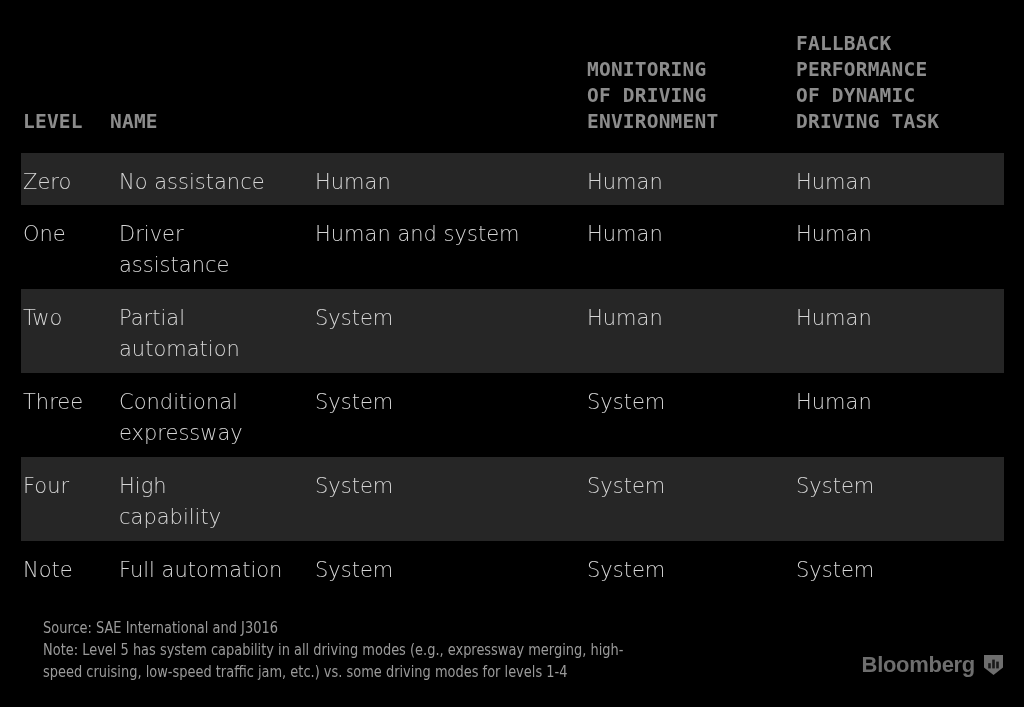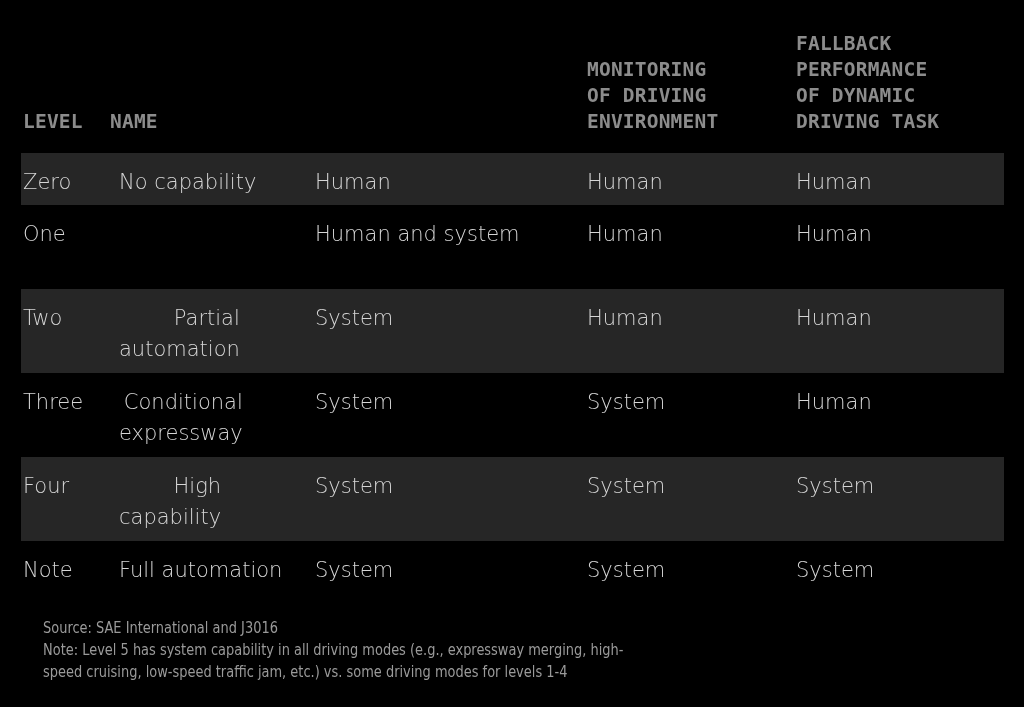--- a/index.html
+++ b/index.html
@@ -55,21 +55,20 @@
   .rows {
     position: absolute;
     left: 0;
     top: 153px;
     width: 1024px;
   }
   .row {
     position: relative;
     width: 865px;
     box-sizing: border-box;
-    text-align: right;
   }
   .row .stripe {
     position: absolute;
     left: 21px;
     top: 0;
     width: 983px;
     height: 100%;
     background: transparent;
   }
   .row.alt .stripe { background: #262626; }
@@ -154,31 +153,33 @@
 OF DYNAMIC
 DRIVING TASK</div>
   </div>
 
   <div class="rows">
 
     <div class="row alt h1">
       <div class="stripe"></div>
       <div class="row-inner">
         <div class="cell c-level">Zero</div>
-        <div class="cell c-name">No capability</div>
+        <div class="cell c-name">No assistance</div>
         <div class="cell c-three">Human</div>
         <div class="cell c-four">Human</div>
         <div class="cell c-five">Human</div>
       </div>
     </div>
 
     <div class="row h2">
       <div class="stripe"></div>
       <div class="row-inner">
         <div class="cell c-level">One</div>
+        <div class="cell c-name">Driver
+assistance</div>
         <div class="cell c-three">Human and system</div>
         <div class="cell c-four">Human</div>
         <div class="cell c-five">Human</div>
       </div>
     </div>
 
     <div class="row alt h2">
       <div class="stripe"></div>
       <div class="row-inner">
         <div class="cell c-level">Two</div>
@@ -226,14 +227,25 @@
     </div>
 
   </div>
 
   <div class="footer">
     <div class="foot-line">Source: SAE International and J3016</div>
     <div class="foot-line">Note: Level 5 has system capability in all driving modes (e.g., expressway merging, high-
 speed cruising, low-speed traffic jam, etc.) vs. some driving modes for levels 1-4</div>
   </div>
 
+  <div class="brand">
+    <div class="brand-name">Bloomberg</div>
+    <div class="brand-mark">
+      <svg width="21" height="22" viewBox="0 0 21 22" aria-hidden="true">
+        <path d="M1 1 H20 V13.5 L10.5 21 L1 13.5 Z" fill="#6e6e6e"></path>
+        <rect x="5.2" y="9.2" width="2.6" height="5.2" fill="#1a1a1a"></rect>
+        <rect x="9.2" y="5.6" width="2.6" height="8.8" fill="#1a1a1a"></rect>
+        <rect x="13.2" y="7.6" width="2.6" height="6.8" fill="#1a1a1a"></rect>
+      </svg>
+    </div>
+  </div>
 
 </div>
 
 </body></html>

